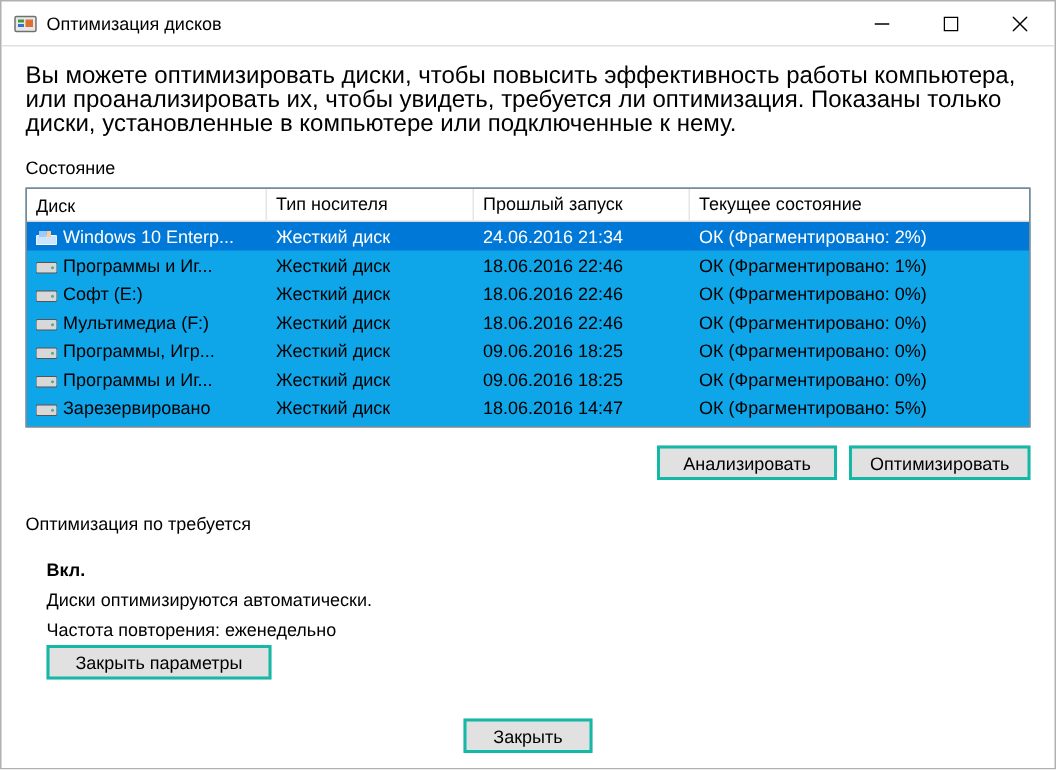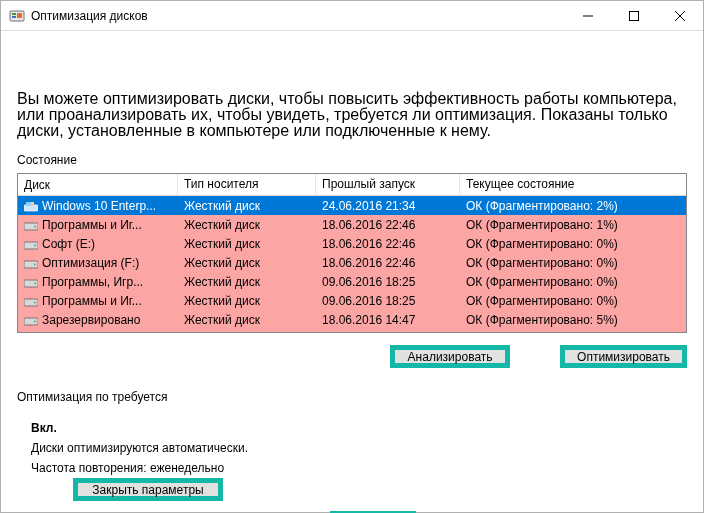--- a/index.html
+++ b/index.html
@@ -5,21 +5,21 @@
   * { box-sizing: border-box; margin: 0; padding: 0; }
   body {
     font-family: "Segoe UI", Tahoma, sans-serif;
     font-size: 12px;
     background: #fff;
     color: #000;
     width: 704px;
     height: 513px;
     overflow: hidden;
   }
-  .window { width: 704px; height: 513px; border: 1px solid #b0b0b0; display: flex; flex-direction: column; gap: 48px; }
+  .window { width: 704px; height: 513px; border: 1px solid #b0b0b0; display: flex; flex-direction: column; }
   .titlebar {
     height: 30px; display: flex; align-items: center; padding-left: 8px;
     border-bottom: 1px solid #e0e0e0;
   }
   .titlebar .icon {
     width: 16px; height: 16px; margin-right: 6px;
   }
   .titlebar .title { flex: 1; font-size: 12px; }
   .win-btn {
     width: 46px; height: 29px; display: flex; align-items: center; justify-content: center;
@@ -28,21 +28,21 @@
 
   .content { padding: 12px 16px 10px 16px; flex: 1; display: flex; flex-direction: column; }
   .intro { font-size: 16px; line-height: 16px; color: #000; margin-bottom: 14px; }
 
   .section-label { font-size: 12px; margin-bottom: 6px; }
 
   .listview {
     border: 1px solid #828790;
     height: 160px;
     overflow: hidden;
-    background: #fca5a5;
+    background: #0ea5e9;
     position: relative;
   }
   .listhead {
     display: flex; height: 22px; background: #fff; border-bottom: 1px solid #d8d8d8;
   }
   .listhead .col {
     padding: 3px 6px; font-size: 12px; text-align: left;
     border-right: 1px solid #e5e5e5;
     overflow: hidden; white-space: nowrap; text-overflow: ellipsis;
   }
@@ -57,23 +57,23 @@
   }
   .c0 { width: 160px; display: flex; align-items: center; gap: 4px;}
   .c1 { width: 138px; }
   .c2 { width: 144px; }
   .c3 { width: 208px; }
   .drive-icon { width: 14px; height: 10px; flex-shrink: 0; }
 
   .action-row { margin-top: 12px; display: flex; justify-content: flex-end; gap: 8px; }
   .btn {
     min-width: 120px; height: 23px; font-size: 12px;
-    background: #e1e1e1; border: 5px solid #14b8a6;
+    background: #e1e1e1; border: 2px solid #14b8a6;
     padding: 0 12px; cursor: default;
-    display: inline-flex; align-items: center; justify-content: center; margin-left: 42px;
+    display: inline-flex; align-items: center; justify-content: center;
   }
 
   .sched { margin-top: 22px; }
   .sched-body { padding: 8px 0 0 14px; display: flex; align-items: flex-start; flex-direction: column; }
   .sched-text { flex: 1; font-size: 12px; line-height: 20px; }
   .sched-text .bold { font-weight: 600; }
   .sched-btn-wrap { align-self: flex-start; }
 
   .footer { margin-top: auto; display: flex; justify-content: center; padding-top: 10px; }
 
@@ -163,21 +163,21 @@
             <div class="cell c1">Жесткий диск</div>
             <div class="cell c2">18.06.2016 22:46</div>
             <div class="cell c3">ОК (Фрагментировано: 0%)</div>
           </div>
           <div class="row">
             <div class="cell c0">
               <span class="drive-icon"><svg viewBox="0 0 14 10" width="14" height="10">
                   <rect x="0" y="2" width="14" height="7" rx="1" fill="#d8d8d8" stroke="#555" stroke-width="0.7"></rect>
                   <circle cx="11" cy="5.5" r="1" fill="#5a8"></circle>
                 </svg></span>
-              <span>Оптимизация (F:)</span>
+              <span>Мультимедиа (F:)</span>
             </div>
             <div class="cell c1">Жесткий диск</div>
             <div class="cell c2">18.06.2016 22:46</div>
             <div class="cell c3">ОК (Фрагментировано: 0%)</div>
           </div>
           <div class="row">
             <div class="cell c0">
               <span class="drive-icon"><svg viewBox="0 0 14 10" width="14" height="10">
                   <rect x="0" y="2" width="14" height="7" rx="1" fill="#d8d8d8" stroke="#555" stroke-width="0.7"></rect>
                   <circle cx="11" cy="5.5" r="1" fill="#5a8"></circle>

